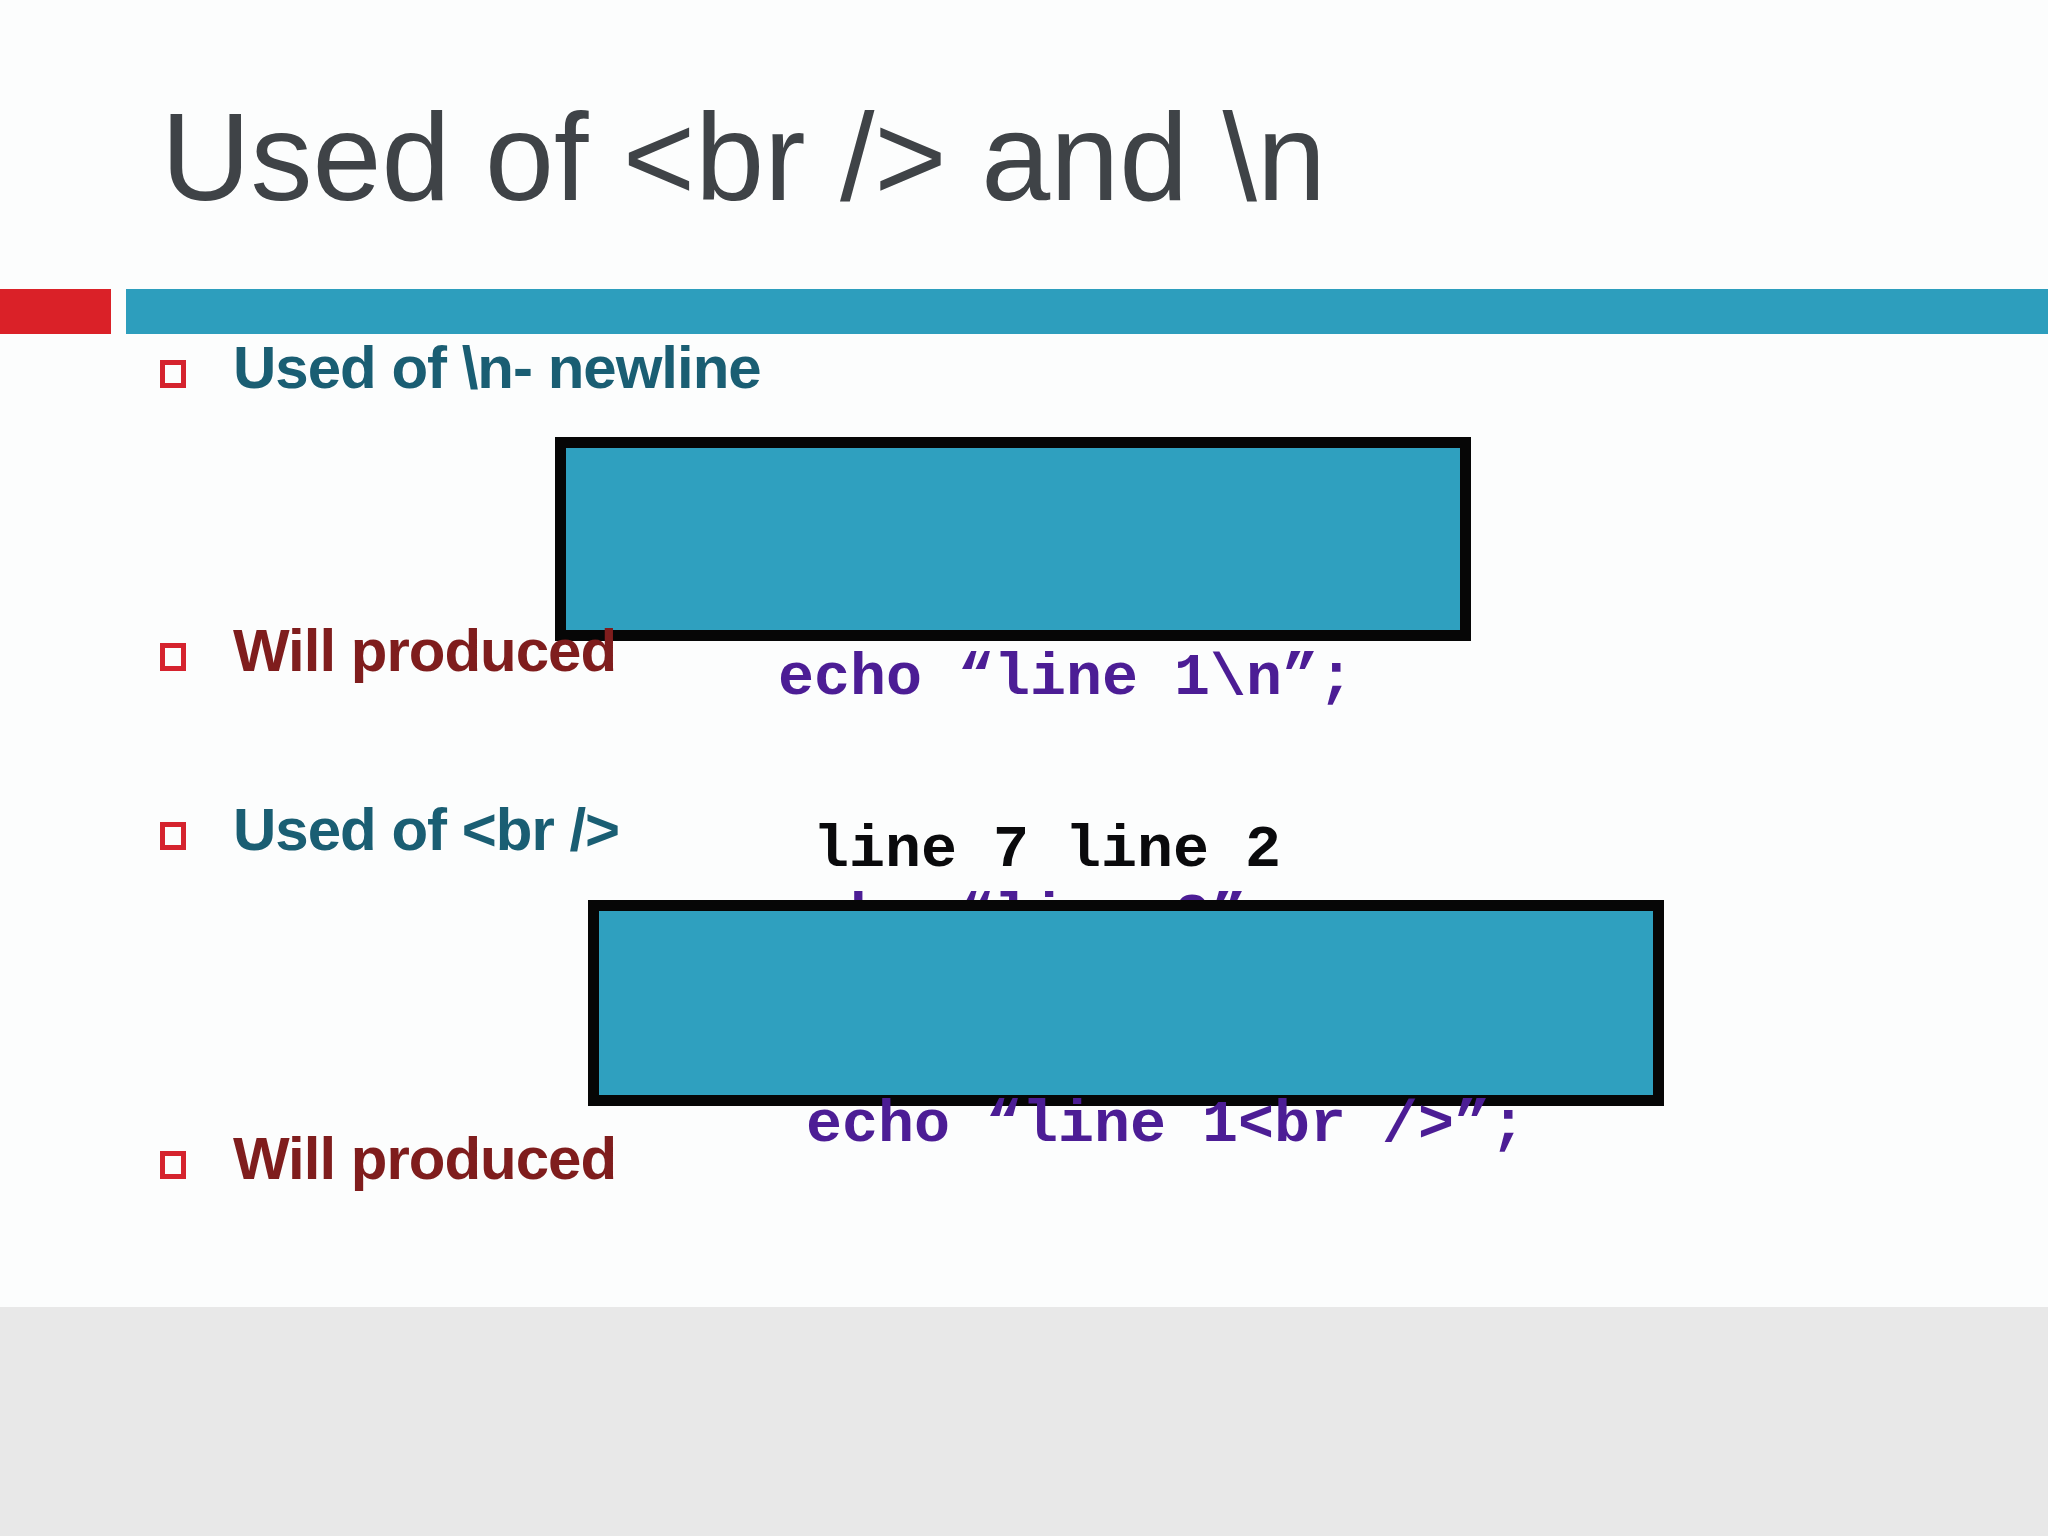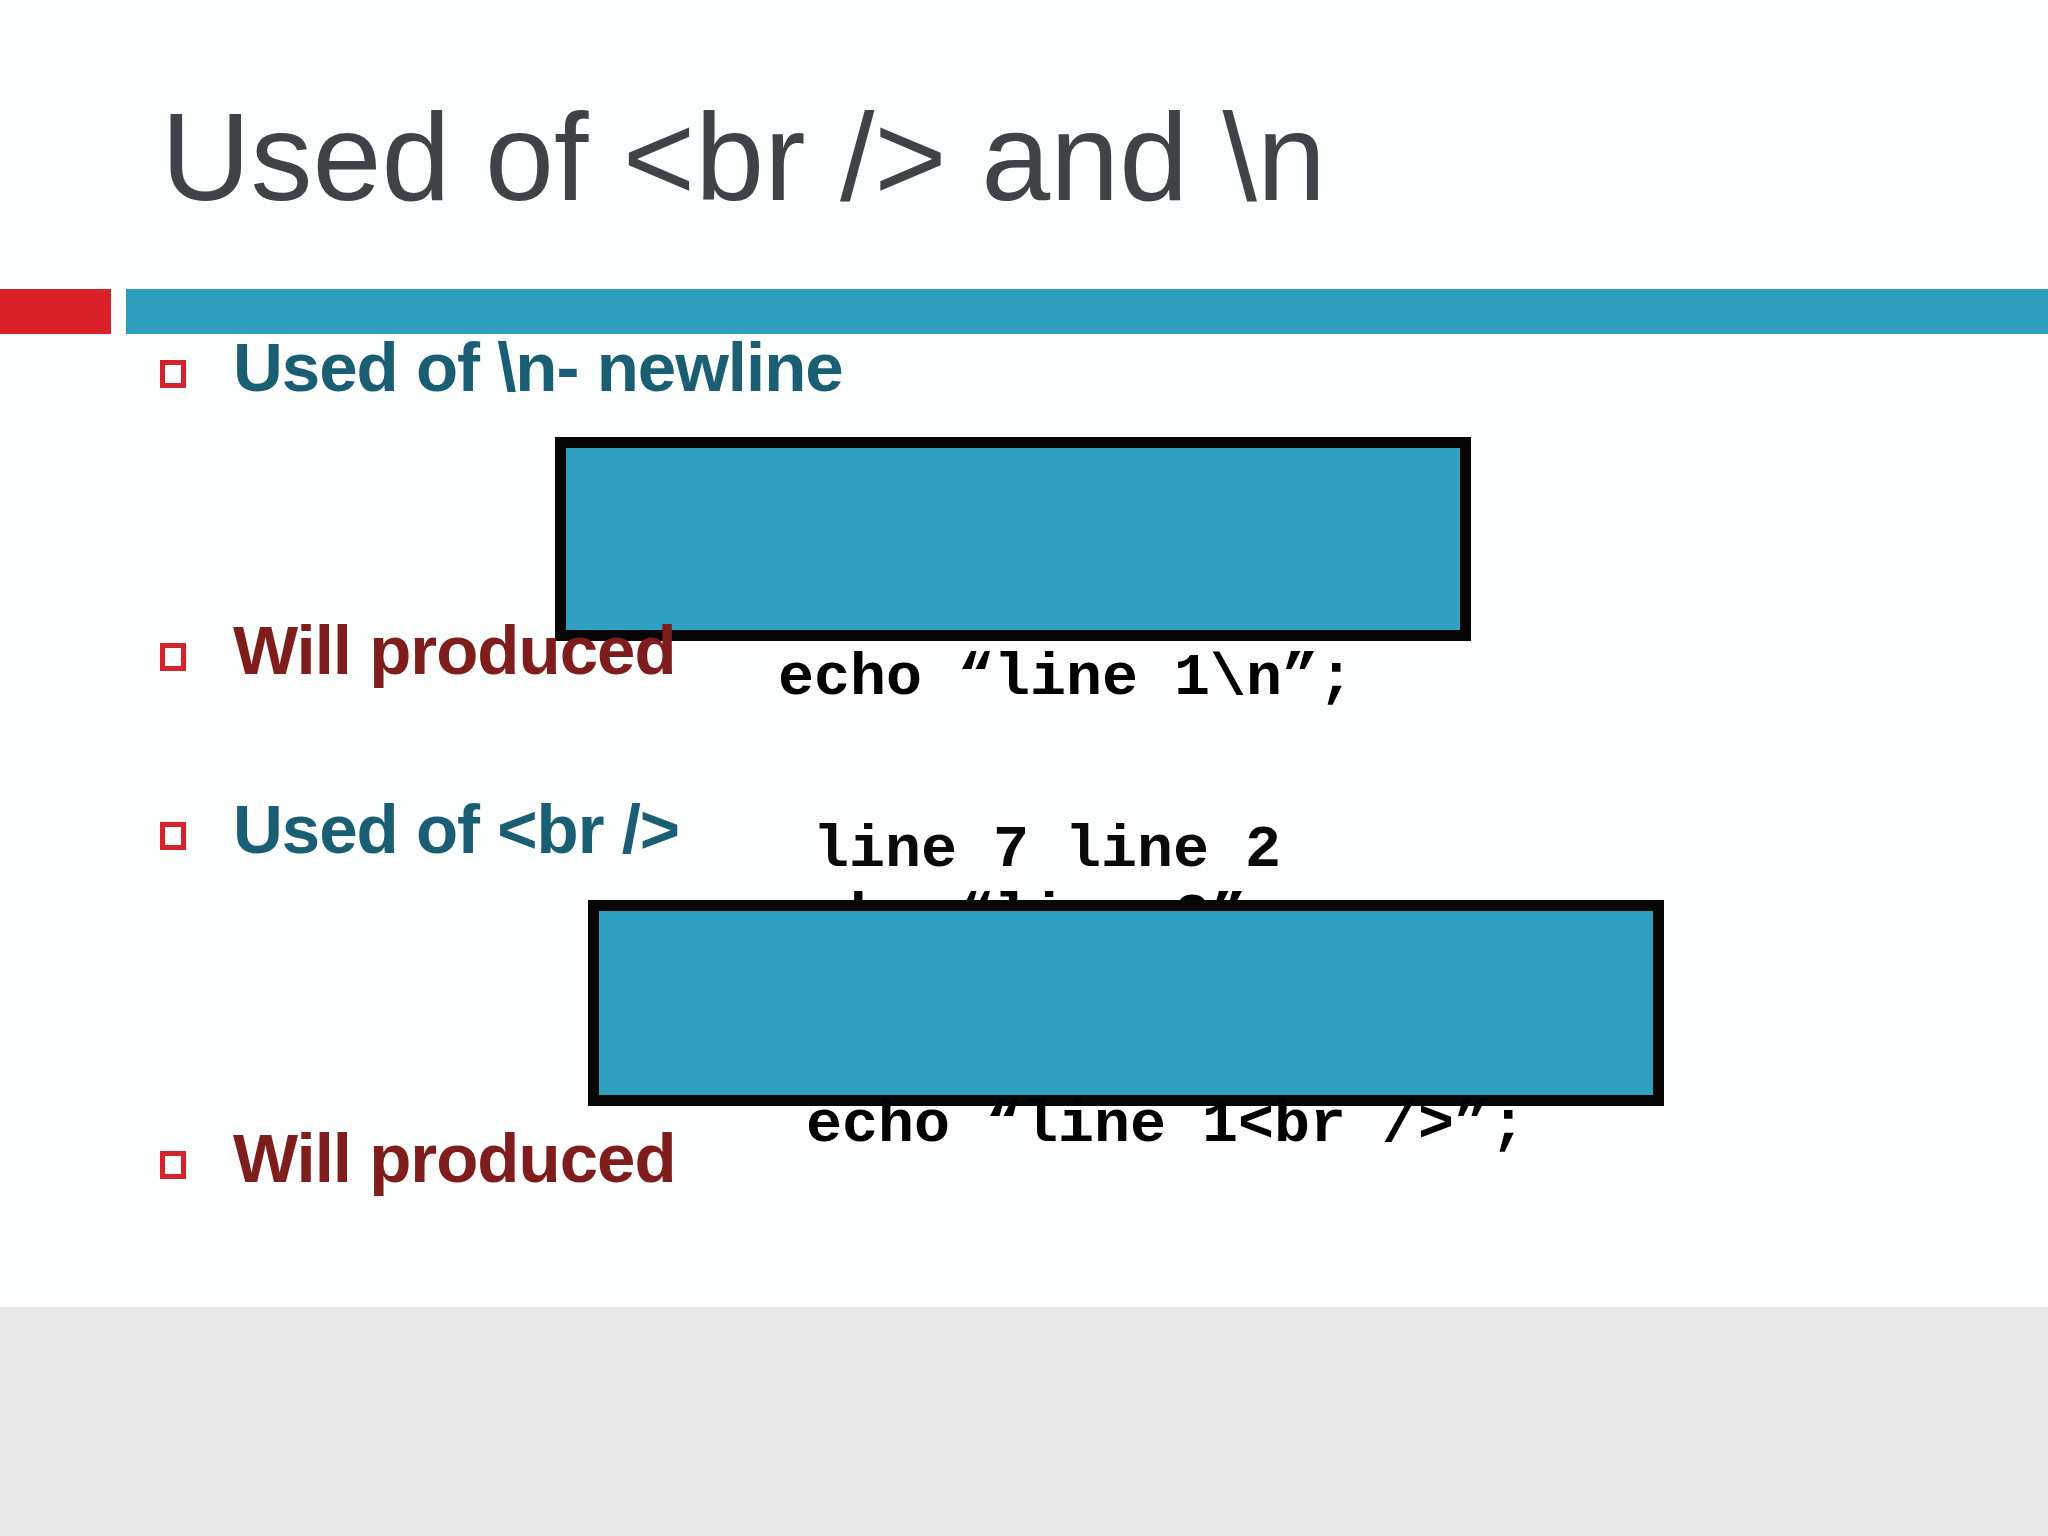--- a/index.html
+++ b/index.html
@@ -37,21 +37,21 @@
   .bullet-sq{
     position:absolute;
     left:0;top:28px;
     width:16px;height:18px;
     border:5px solid #d5232e;
     background:transparent;
   }
   .bullet-label{
     position:absolute;
     left:73px;top:0;
-    font-size:69px;line-height:72px;
+    font-size:60px;line-height:72px;
     font-weight:bold;
     letter-spacing:-1px;
     white-space:pre;
   }
   .teal-text{color:#1a5e73;}
   .black-text{color:#7f1d1d;}
   .row-1{top:332px;}
   .row-2{top:615px;}
   .row-3{top:794px;}
   .row-4{top:1123px;}
@@ -62,21 +62,21 @@
     border:11px solid #060606;
     z-index:2;
   }
   .code-box-1{left:555px;top:437px;width:916px;height:204px;}
   .code-box-2{left:588px;top:900px;width:1076px;height:206px;}
   .code-text{
     font-family:"Liberation Mono","DejaVu Sans Mono",monospace;
     font-weight:bold;
     font-size:60px;
     line-height:80px;
-    color:#000000;
+    color:#4c1d95;
     white-space:pre;
   }
   .code-box-1 .code-text{padding:30px 0 0 212px;}
   .code-box-2 .code-text{padding:14px 0 0 207px;}
   .output-text{
     position:absolute;
     font-family:"Liberation Mono","DejaVu Sans Mono",monospace;
     font-weight:bold;
     font-size:60px;
     color:#0a0a0c;

